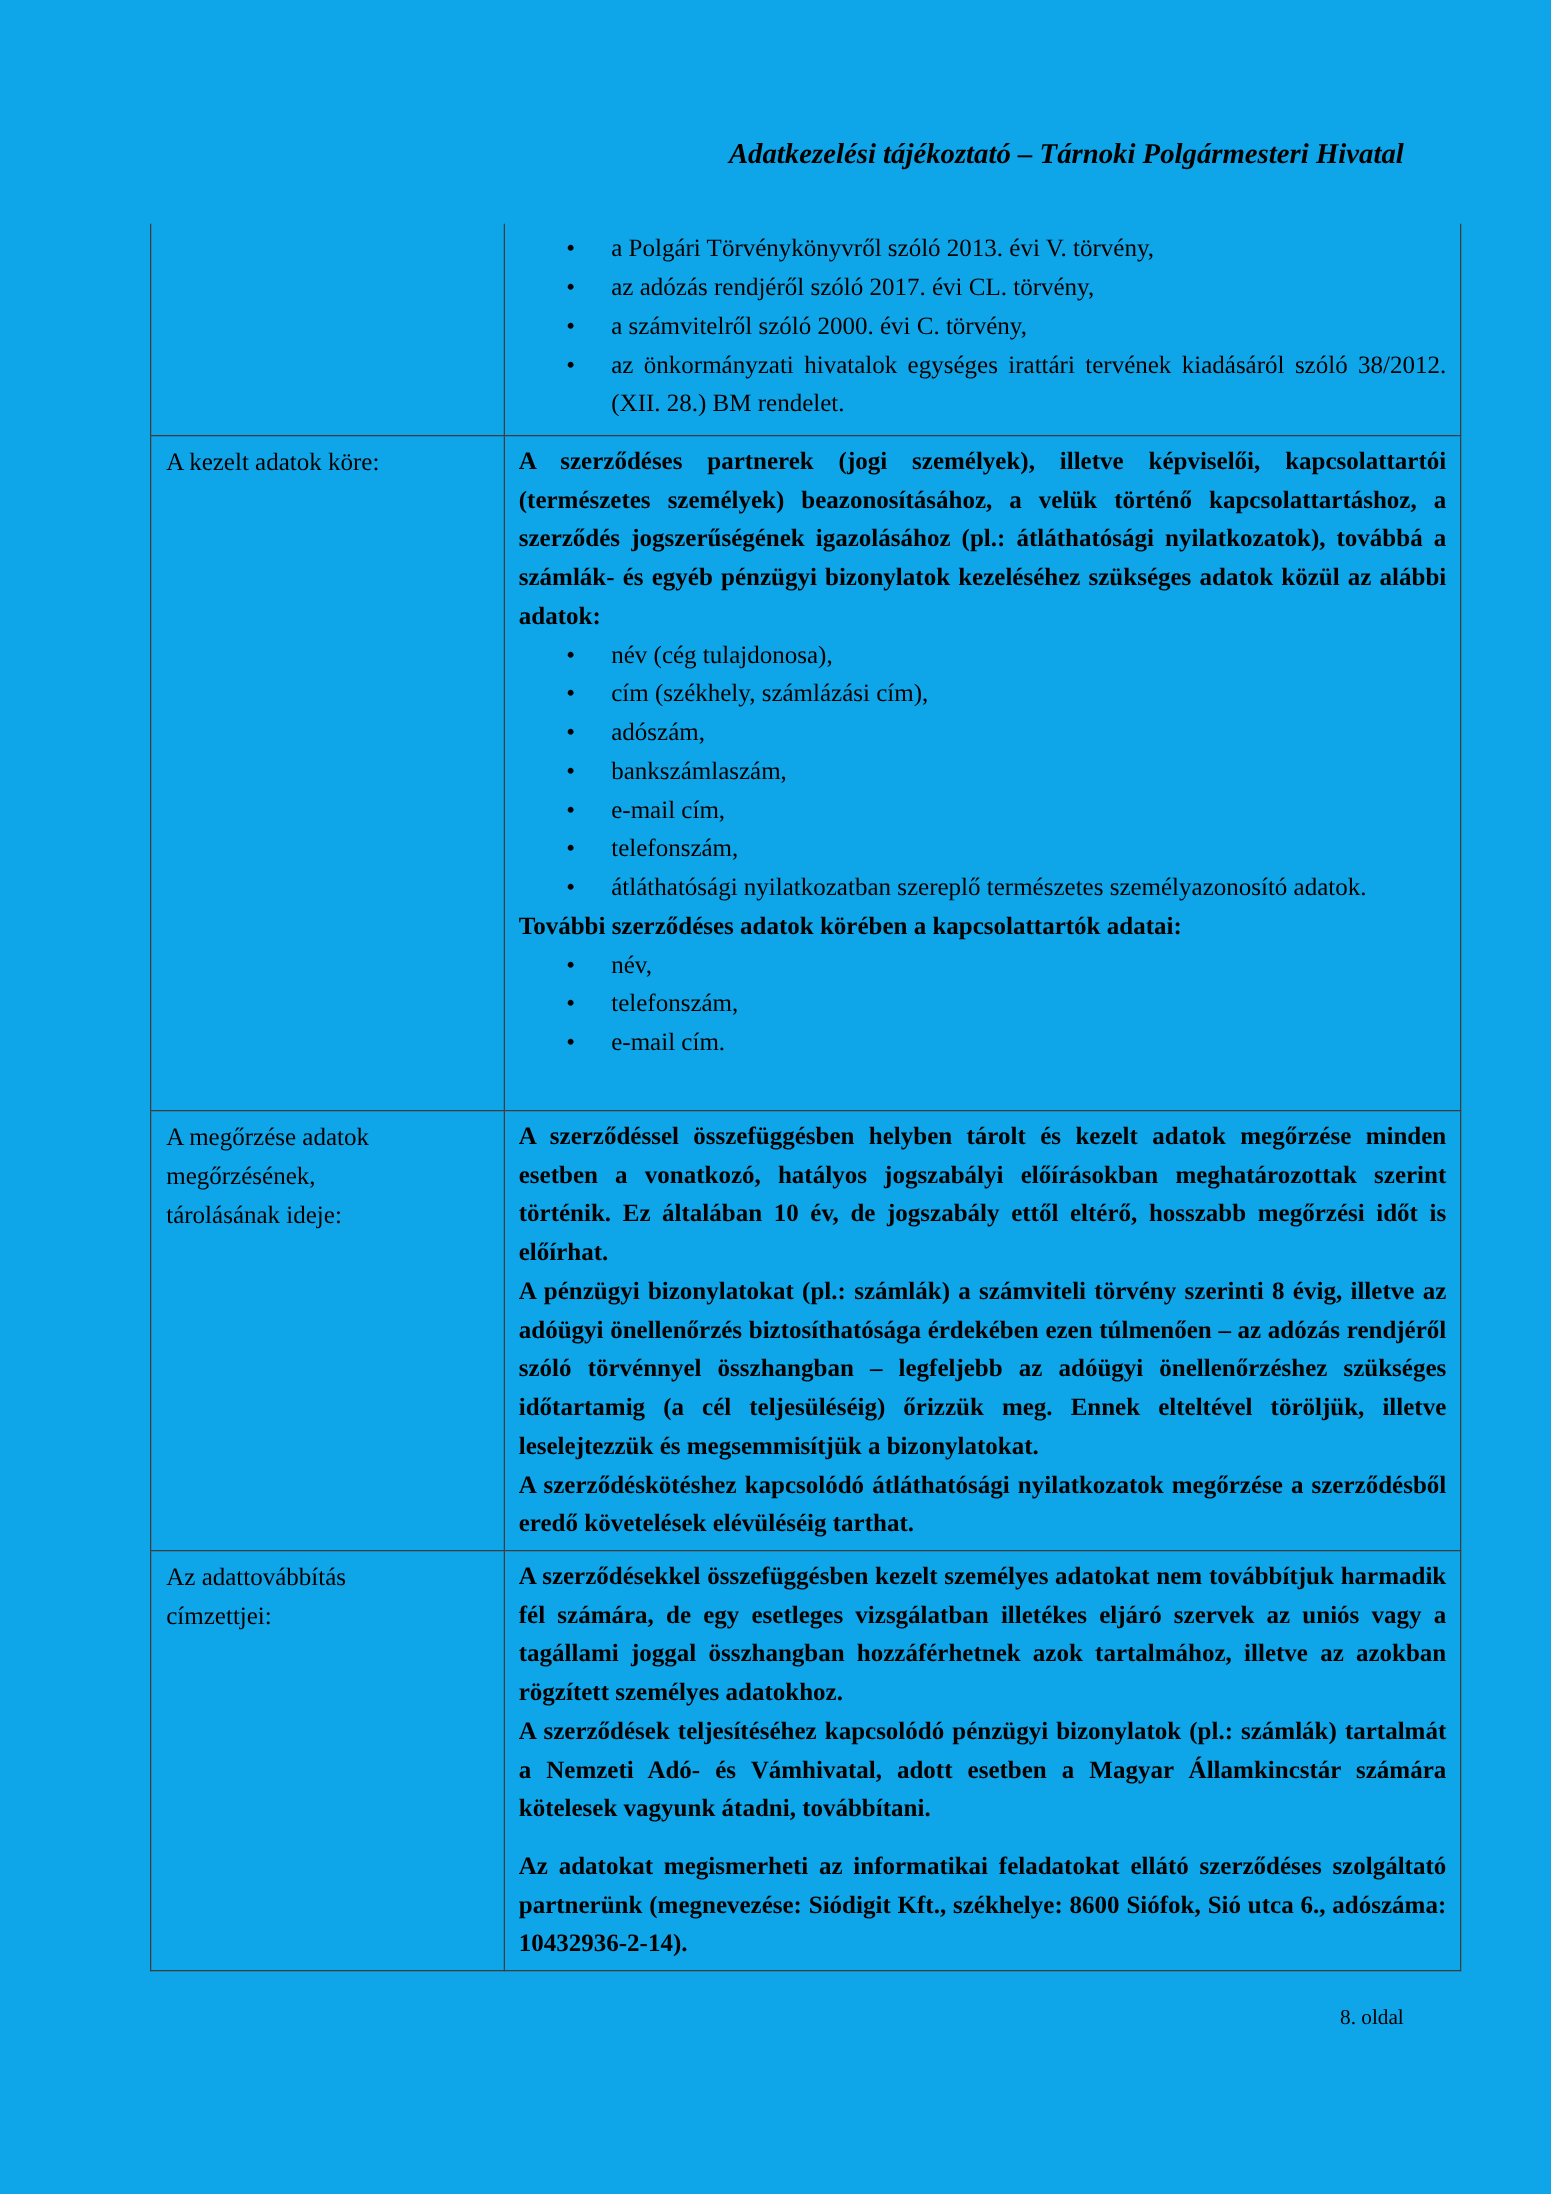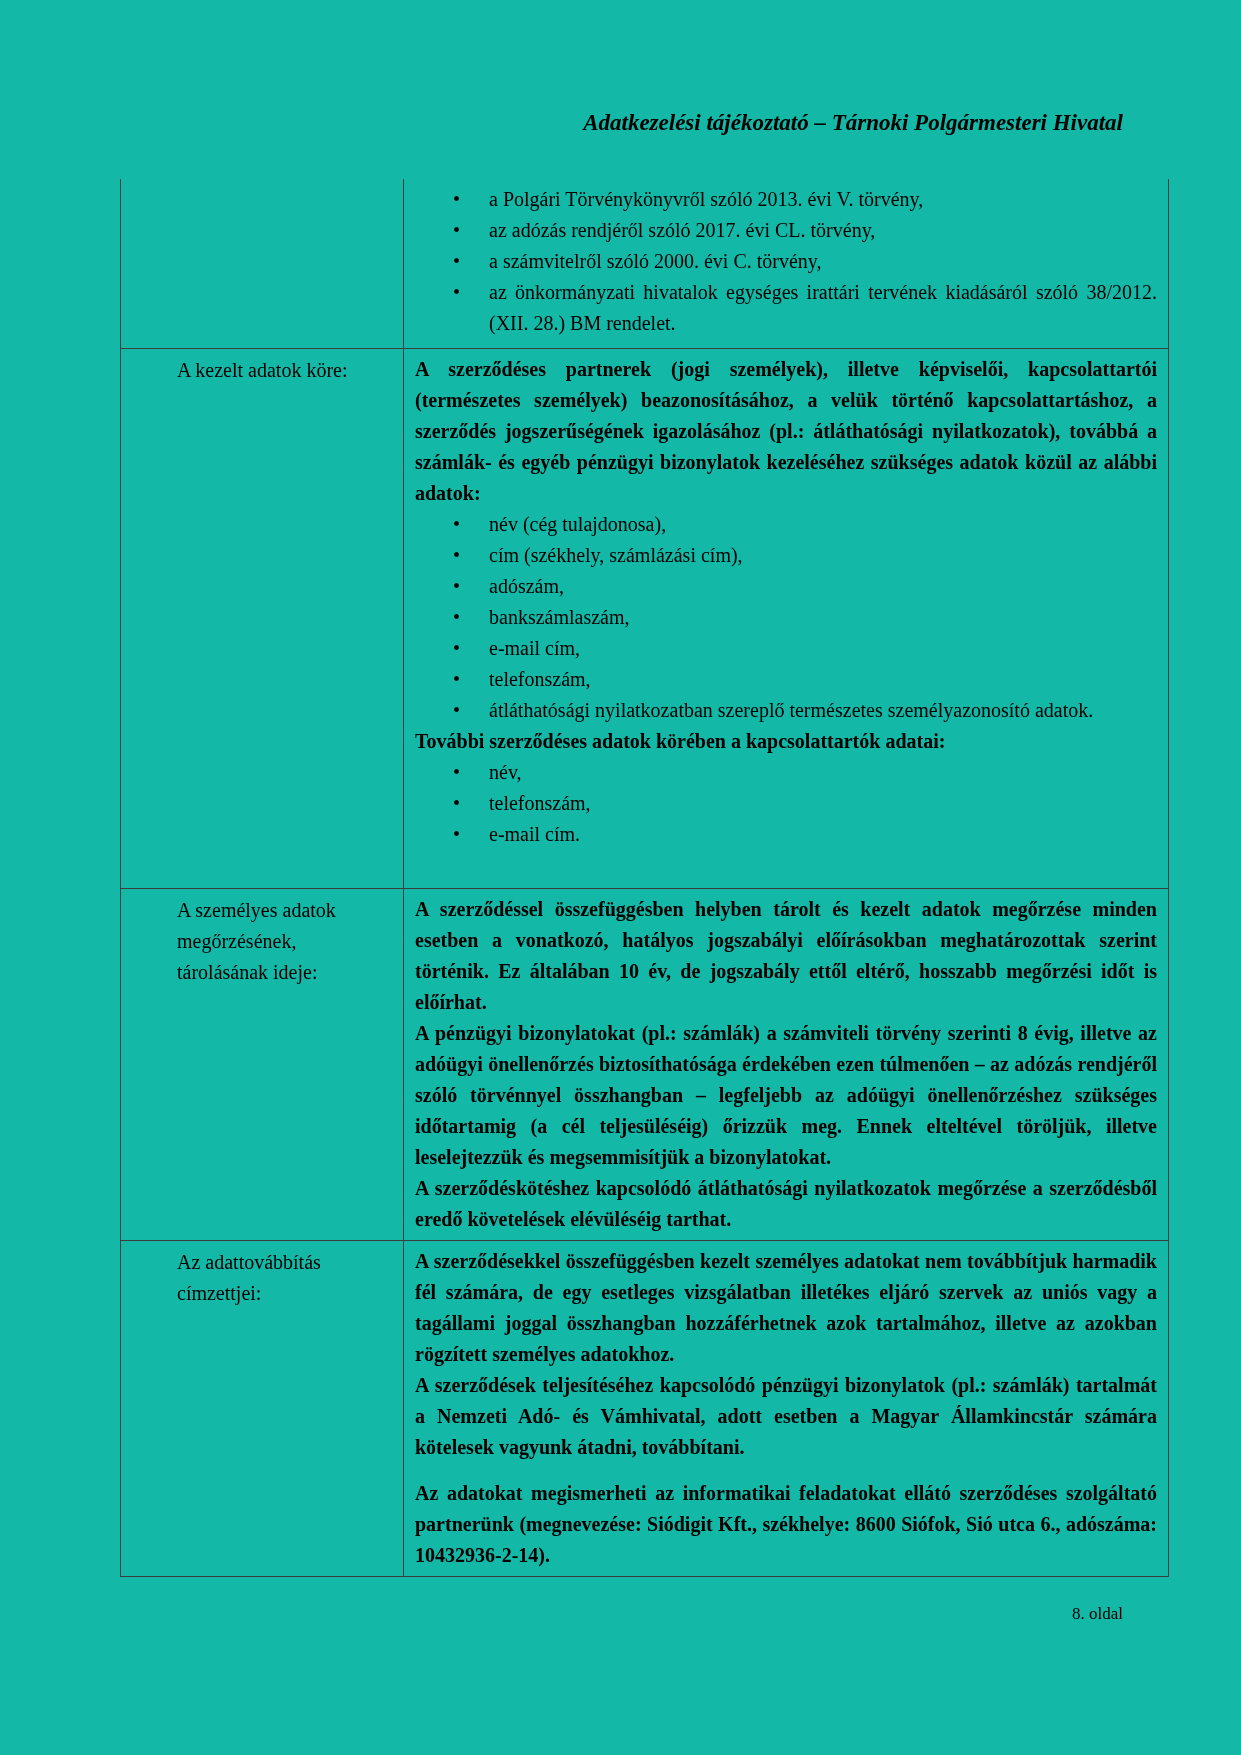--- a/index.html
+++ b/index.html
@@ -1,20 +1,20 @@
 <!DOCTYPE html>
 <html lang="hu"><head>
 <meta charset="utf-8">
 <style>
   html, body { margin: 0; padding: 0; background: #ffffff; }
   .page {
     position: relative;
     width: 1241px;
     height: 1755px;
-    background: #14b8a6;
+    background: #0ea5e9;
     color: #000000;
     font-family: "Liberation Serif", "DejaVu Serif", serif;
     overflow: hidden;
   }
   .doc-title {
     position: absolute;
     top: 110px;
     right: 118px;
     font-size: 23px;
     font-weight: bold;
@@ -56,21 +56,21 @@
   ul.bullets li {
     position: relative;
     padding-left: 74px;
     text-align: justify;
   }
   ul.bullets li .bullet-dot {
     position: absolute;
     left: 38px;
     top: 0;
   }
-  .label-line { line-height: 31px; margin-left: 44px; }
+  .label-line { line-height: 31px; }
   .page-number {
     position: absolute;
     top: 1604px;
     right: 118px;
     font-size: 17px;
   }
 </style>
 </head>
 <body>
 
@@ -112,21 +112,21 @@
         <ul class="bullets">
           <li><span class="bullet-dot">•</span><span>név,</span></li>
           <li><span class="bullet-dot">•</span><span>telefonszám,</span></li>
           <li><span class="bullet-dot">•</span><span>e-mail cím.</span></li>
         </ul>
       </td>
     </tr>
 
     <tr>
       <td class="label-cell" style="height:337px">
-        <div class="label-line">A személyes adatok</div>
+        <div class="label-line">A megőrzése adatok</div>
         <div class="label-line">megőrzésének,</div>
         <div class="label-line">tárolásának ideje:</div>
       </td>
       <td class="content-cell">
         <p>A szerződéssel összefüggésben helyben tárolt és kezelt adatok megőrzése minden esetben a vonatkozó, hatályos jogszabályi előírásokban meghatározottak szerint történik. Ez általában 10 év, de jogszabály ettől eltérő, hosszabb megőrzési időt is előírhat.</p>
         <p>A pénzügyi bizonylatokat (pl.: számlák) a számviteli törvény szerinti 8 évig, illetve az adóügyi önellenőrzés biztosíthatósága érdekében ezen túlmenően – az adózás rendjéről szóló törvénnyel összhangban – legfeljebb az adóügyi önellenőrzéshez szükséges időtartamig (a cél teljesüléséig) őrizzük meg. Ennek elteltével töröljük, illetve leselejtezzük és megsemmisítjük a bizonylatokat.</p>
         <p>A szerződéskötéshez kapcsolódó átláthatósági nyilatkozatok megőrzése a szerződésből eredő követelések elévüléséig tarthat.</p>
       </td>
     </tr>
 

